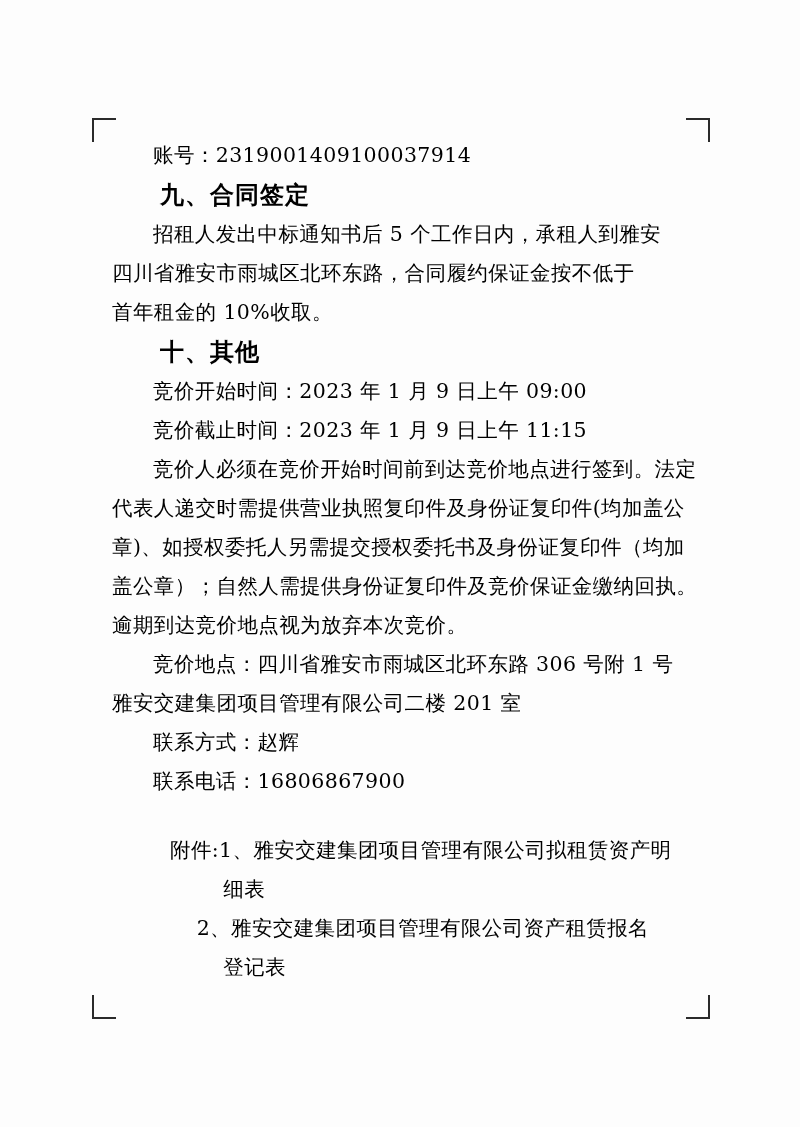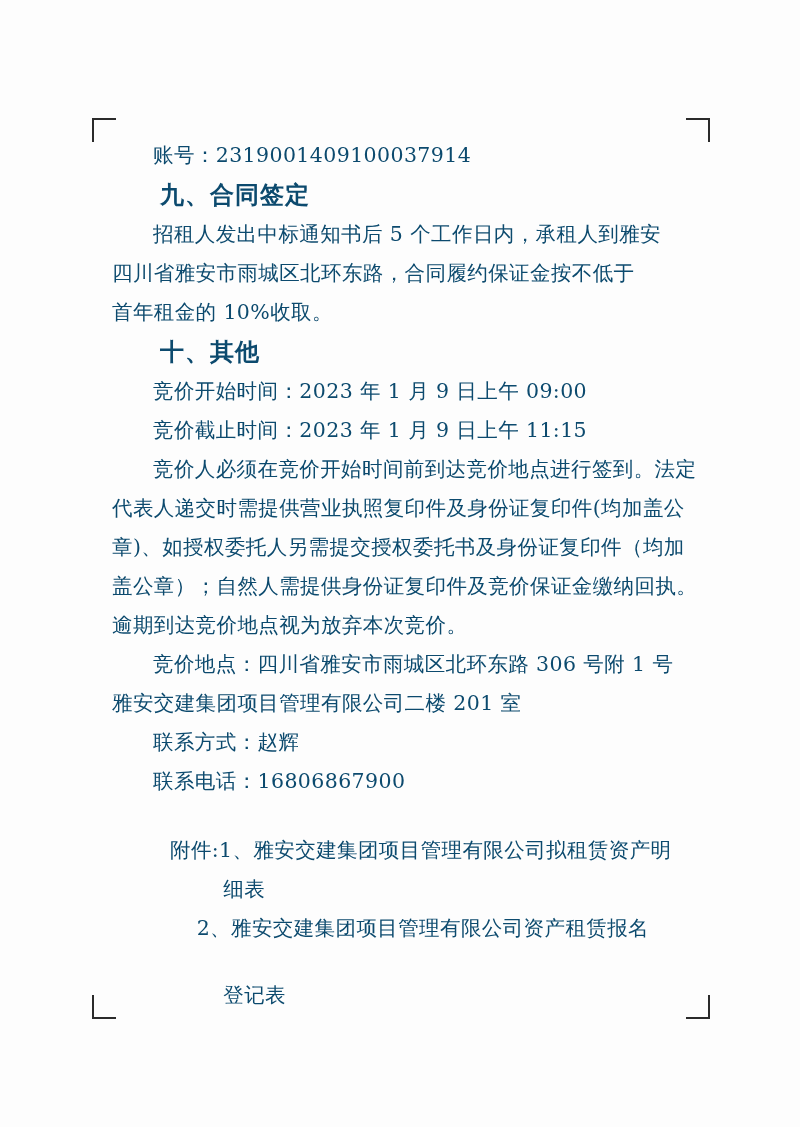--- a/index.html
+++ b/index.html
@@ -7,21 +7,21 @@
     padding: 0;
     background: #ffffff;
   }
   .page {
     position: relative;
     width: 800px;
     height: 1127px;
     background: #fdfdfd;
     overflow: hidden;
     font-family: "DejaVu Serif", "Liberation Serif", serif;
-    color: #0c4a6e;
+    color: #000000;
   }
   
   .crop {
     position: absolute;
     width: 22px;
     height: 22px;
   }
   .crop.tl { left: 92px;  top: 118px;  border-left: 2px solid #2b2b2b; border-top: 2px solid #2b2b2b; }
   .crop.tr { left: 686px; top: 118px;  border-right: 2px solid #2b2b2b; border-top: 2px solid #2b2b2b; }
   .crop.bl { left: 92px;  top: 995px;  border-left: 2px solid #2b2b2b; border-bottom: 2px solid #2b2b2b; }
@@ -87,17 +87,17 @@
     <div class="line">雅安交建集团项目管理有限公司二楼 201 室</div>
     <div class="line indent2">联系方式：赵辉</div>
     <div class="line indent2">联系电话：16806867900</div>
 
     <div class="spacer-md"></div>
 
     <div class="attach">
       <div class="line">附件:1、雅安交建集团项目管理有限公司拟租赁资产明</div>
       <div class="line" style="padding-left:2.6em;">细表</div>
       <div class="line" style="padding-left:1.3em;">2、雅安交建集团项目管理有限公司资产租赁报名</div>
-      <div class="line" style="padding-left:2.6em;margin-top:28px;">登记表</div>
+      <div class="line" style="padding-left:2.6em;">登记表</div>
     </div>
 
   </div>
 </div>
 
 </body></html>

